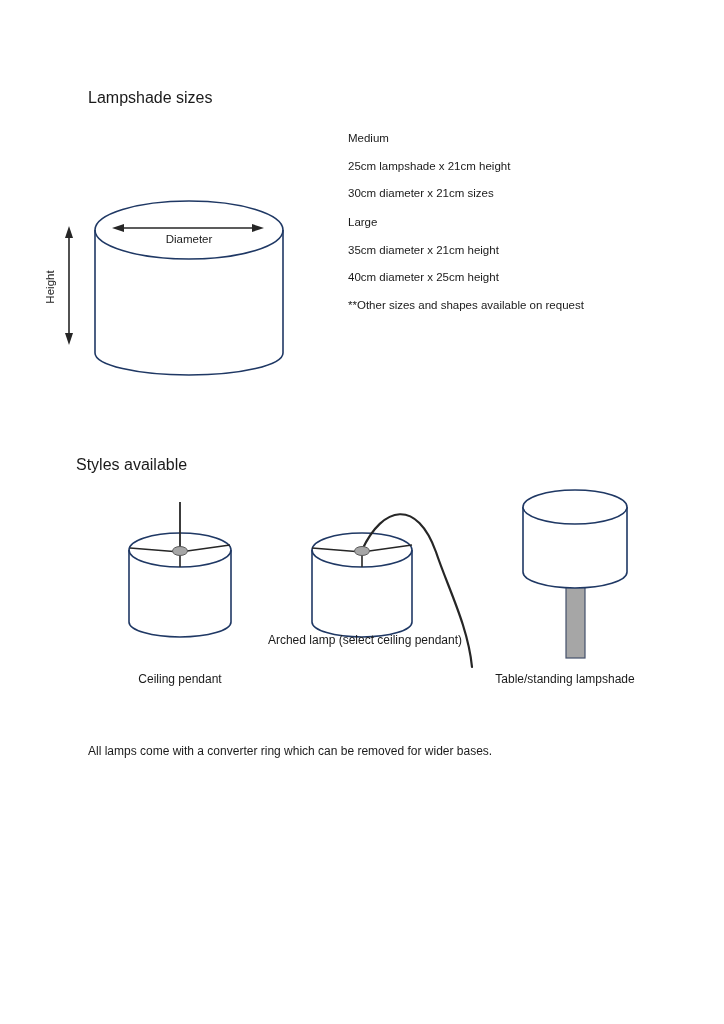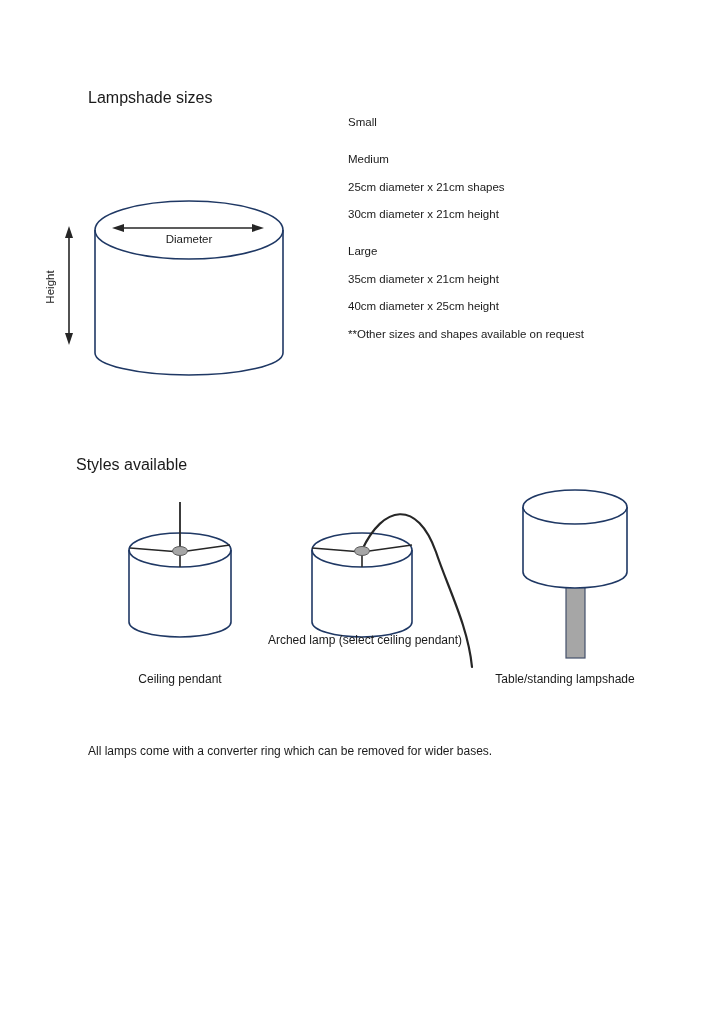--- a/index.html
+++ b/index.html
@@ -10,21 +10,21 @@
     --pole_fill:#a6a6a6;
     --page_bg:#ffffff;
   }
   *{box-sizing:border-box;margin:0;padding:0;}
   html,body{background:#fff;}
   body{font-family:"Liberation Sans",sans-serif;color:var(--text);}
   .page{position:relative;width:663px;height:1024px;background:var(--page_bg);overflow:hidden;}
   .abs{position:absolute;}
   .h1{font-size:16px;font-weight:400;color:var(--text);white-space:nowrap;}
   .sizes p{font-size:11.5px;line-height:13px;margin:0 0 14.5px 0;white-space:nowrap;}
-  .sizes p.group-gap{margin-top:24px;}
+  .sizes p.group-gap{margin-top:16px;}
   .diagram-label{font-size:11.5px;color:var(--text);text-align:center;}
   .rot{transform:rotate(-90deg);transform-origin:center center;}
   .caption{font-size:12px;color:var(--text);text-align:center;white-space:nowrap;}
   .footer div{font-size:12px;line-height:22px;color:var(--text);white-space:nowrap;}
   
   .nav-stroke{stroke:var(--outline);stroke-width:1.6;fill:none;}
   .nav-shape{stroke:var(--outline);stroke-width:1.6;fill:#fff;}
   .fill-only{fill:#fff;stroke:none;}
   .arrow-line{stroke:var(--arrow);stroke-width:1.6;}
   .arrow-head{fill:var(--arrow);stroke:none;}
@@ -53,24 +53,23 @@
     <polygon class="arrow-head" points="236,33 224,29 224,37"></polygon>
 
     <line class="arrow-line" x1="41" y1="40" x2="41" y2="141"></line>
     <polygon class="arrow-head" points="41,31 37,43 45,43"></polygon>
     <polygon class="arrow-head" points="41,150 37,138 45,138"></polygon>
   </svg>
   <div class="diagram-label abs" style="left:129px;top:233px;width:120px;">Diameter</div>
   <div class="diagram-label abs rot" style="left:22px;top:279px;width:60px;height:16px;">Height</div>
 
   <div class="sizes abs" style="left:348px;top:116px;">
-    <p>Small</p>
     <p class="group-gap">Medium</p>
-    <p>25cm diameter x 21cm shapes</p>
-    <p>30cm diameter x 21cm height</p>
+    <p>25cm lampshade x 21cm height</p>
+    <p>30cm diameter x 21cm sizes</p>
     <p class="group-gap">Large</p>
     <p>35cm diameter x 21cm height</p>
     <p>40cm diameter x 25cm height</p>
     <p>**Other sizes and shapes available on request</p>
   </div>
 
   <div class="h1 abs" style="left:76px;top:456px;">Styles available</div>
 
   <svg class="abs" style="left:120px;top:495px;" width="130" height="150" viewBox="0 0 130 150">
     <ellipse class="nav-shape" cx="60" cy="55" rx="51" ry="17"></ellipse>

